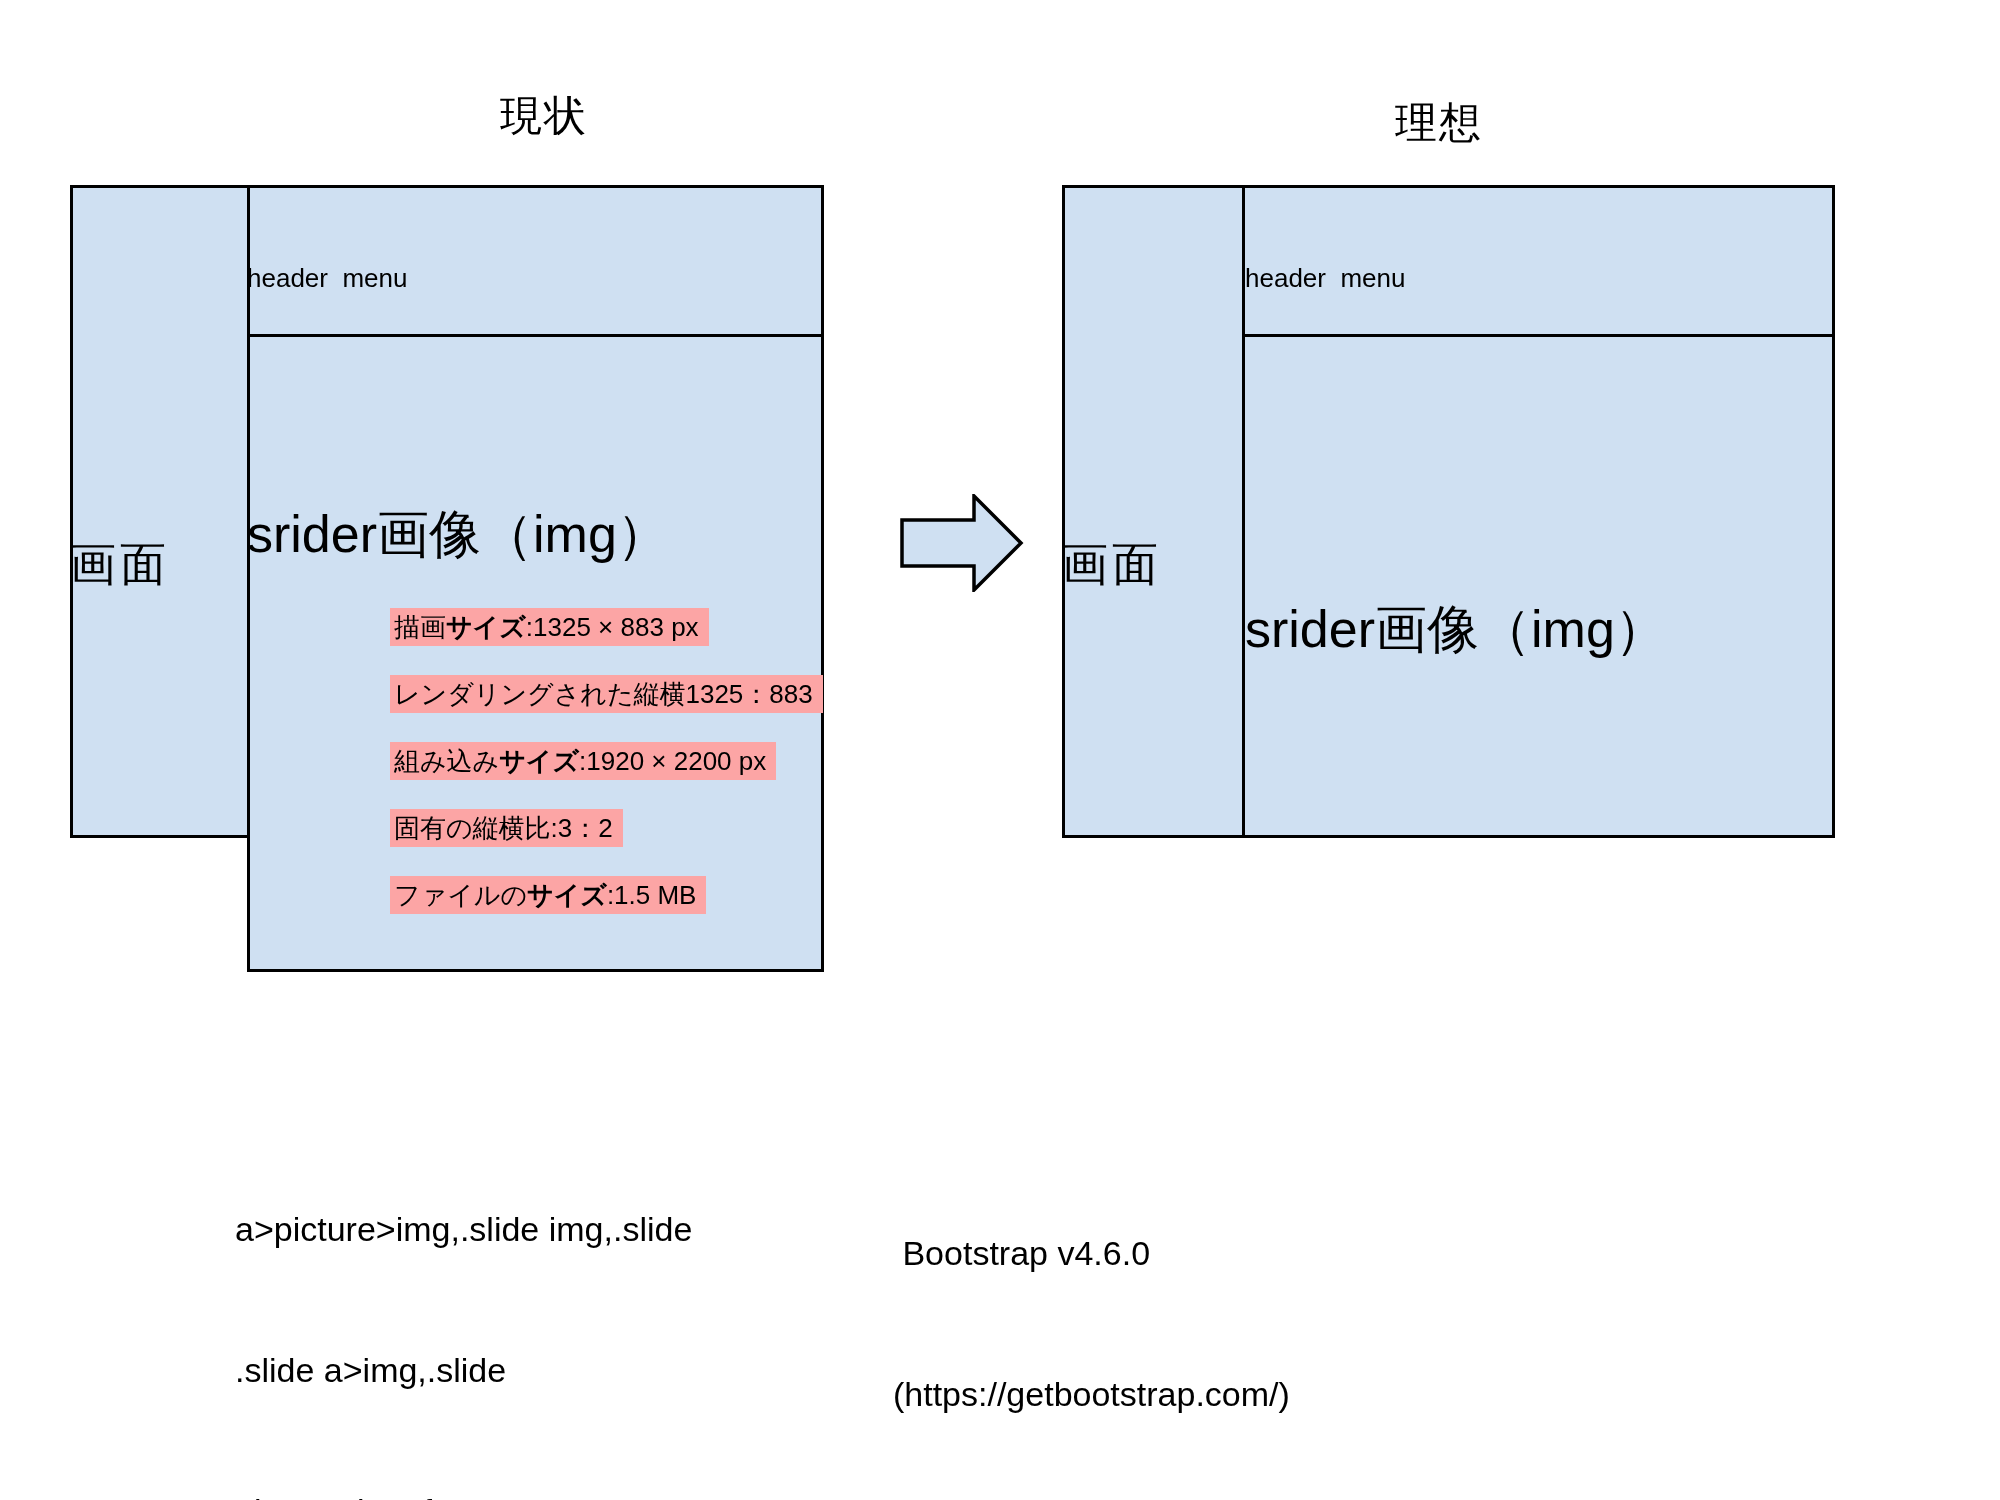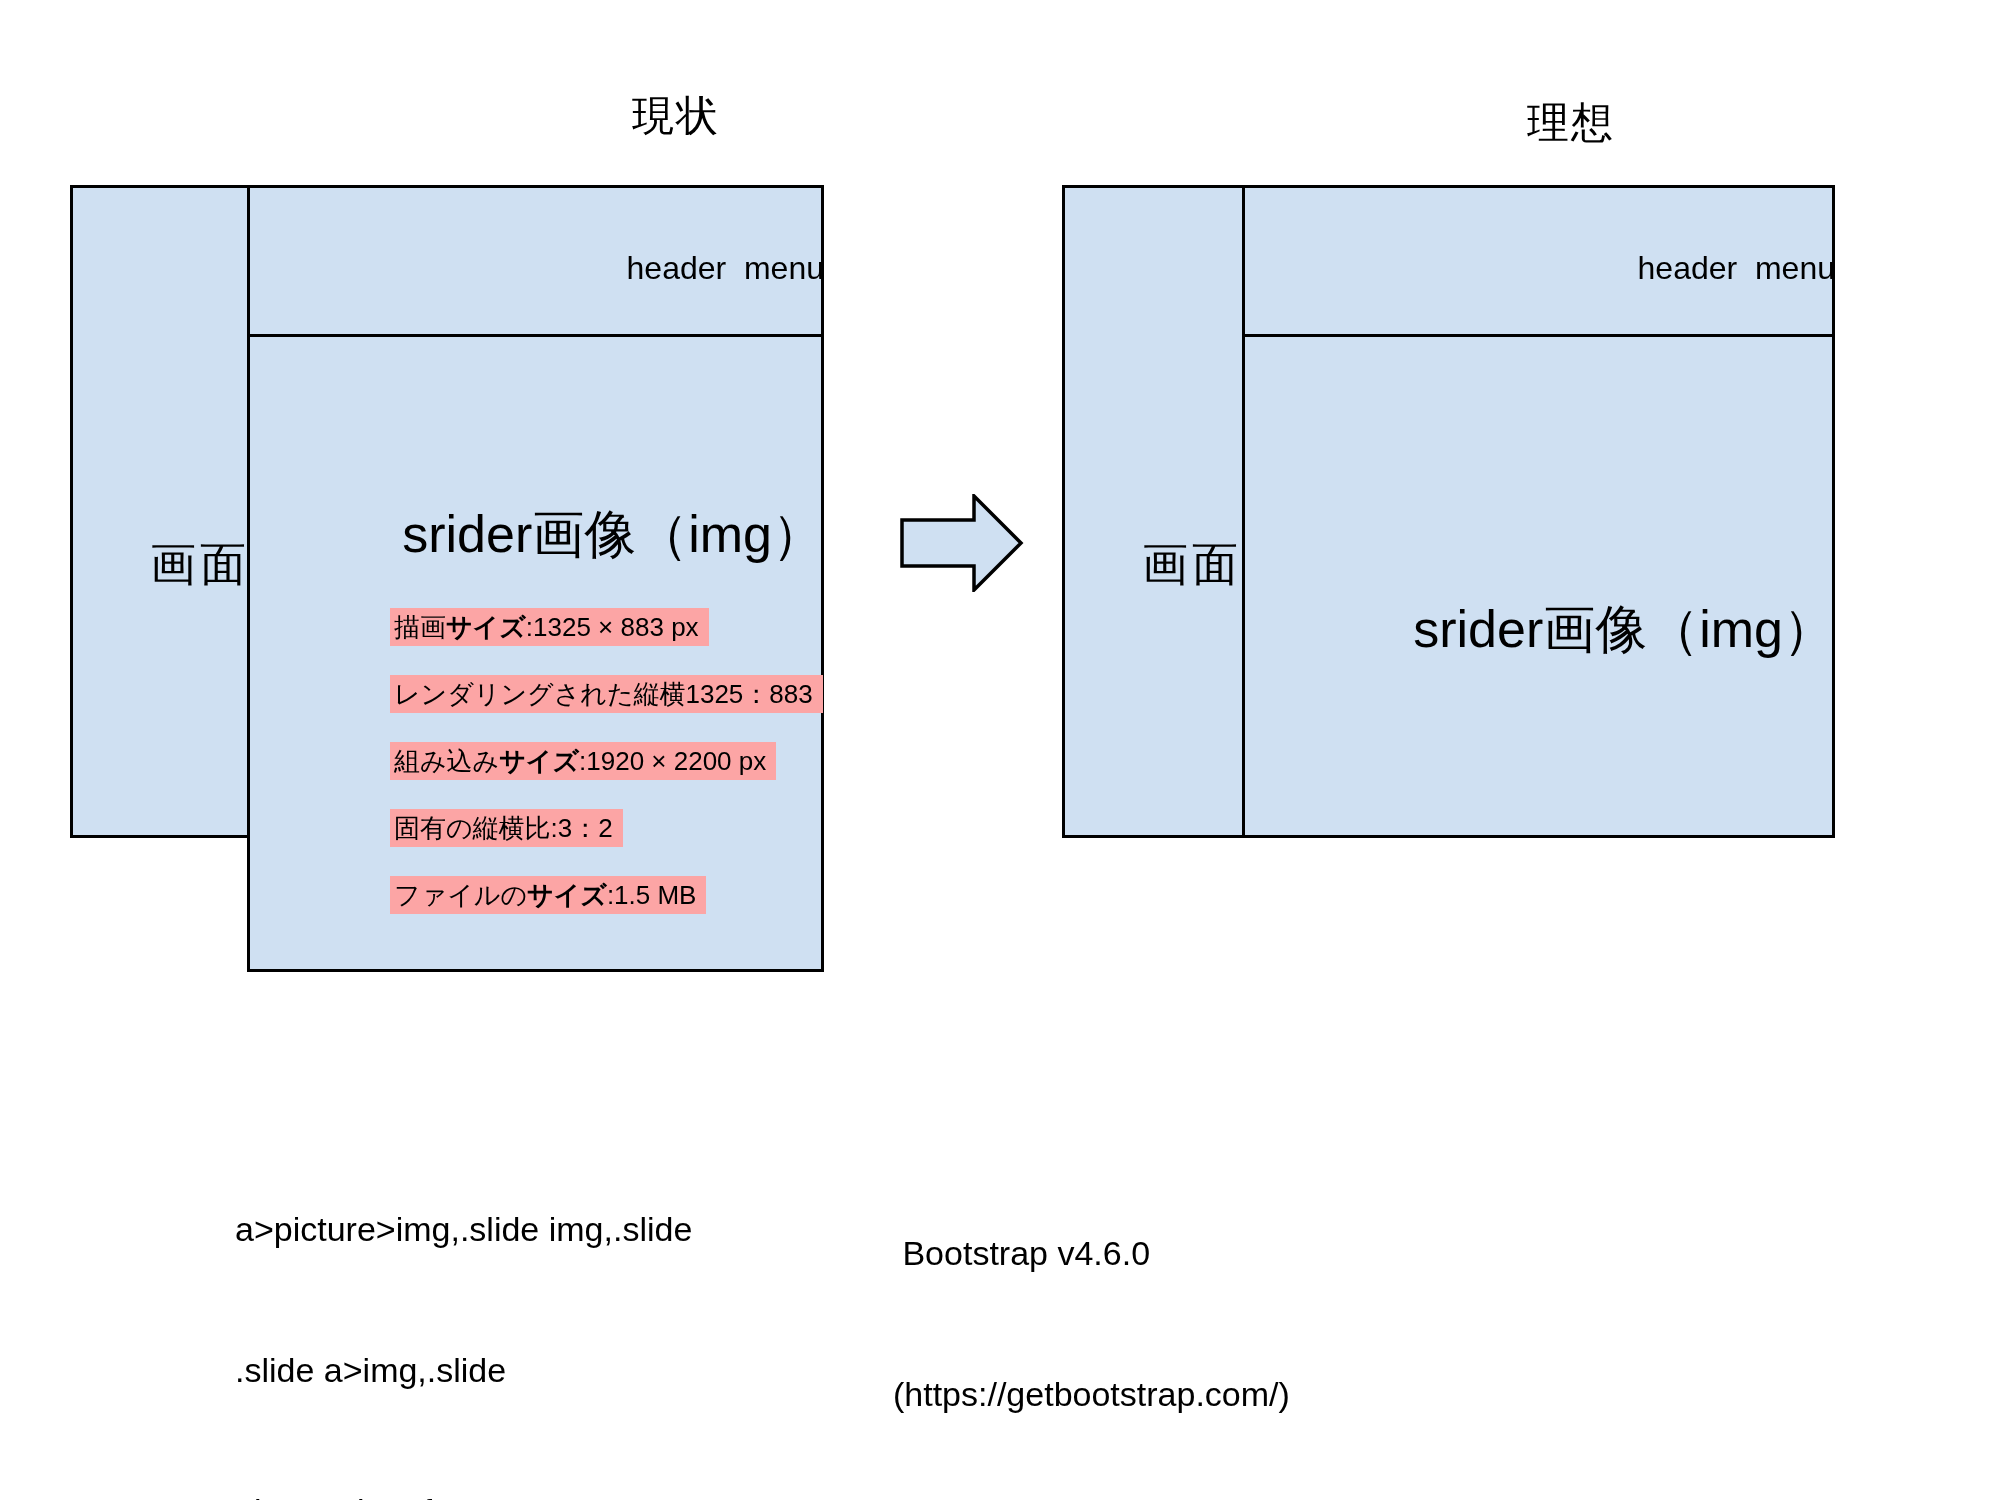--- a/index.html
+++ b/index.html
@@ -5,24 +5,24 @@
   html,body{margin:0;padding:0;background:#ffffff;}
   #canvas{
     position:relative;width:2000px;height:1500px;background:#ffffff;overflow:hidden;
     font-family:"Liberation Sans","DejaVu Sans",sans-serif;color:#000;
   }
   .abs{position:absolute;}
   .box{
     position:absolute;background:#cfe0f2;border:3px solid #000;box-sizing:border-box;
   }
   .divider{position:absolute;background:#000;}
-  .center-text{text-align:right;}
+  .center-text{text-align:left;}
   .title{font-size:42px;letter-spacing:2px;white-space:pre;}
   .screen-label{font-size:46px;letter-spacing:4px;}
-  .header-label{font-size:32px;white-space:pre;}
+  .header-label{font-size:26px;white-space:pre;margin-top:13px;}
   .slider-label{font-size:52px;white-space:pre;}
   .details{position:absolute;left:390px;top:608px;}
   .detail-row{margin-bottom:29px;height:38px;}
   .detail-pill{
     display:inline-block;background:#fca5a5;font-size:26px;line-height:32px;
     padding:3px 10px 3px 4px;white-space:pre;
   }
   .detail-pill .b{font-weight:bold;}
   .code{
     position:absolute;left:235px;top:1112px;font-size:34px;line-height:47px;white-space:pre;

